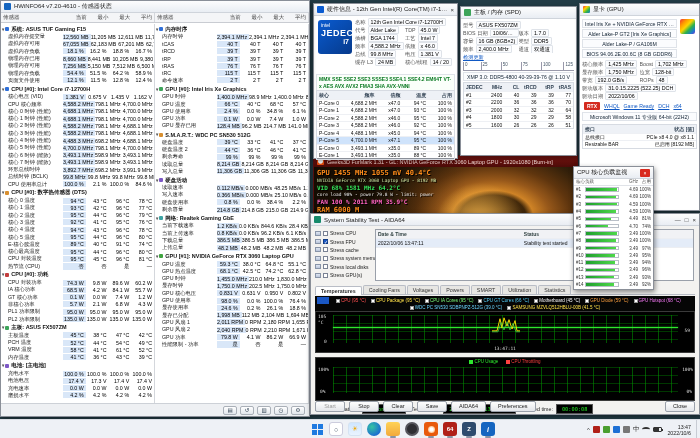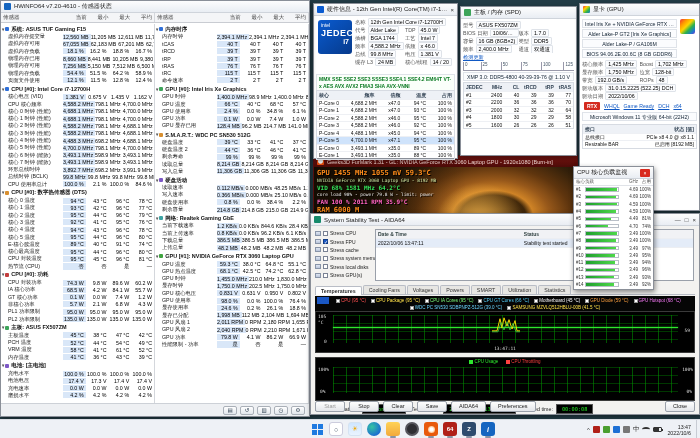--- a/index.html
+++ b/index.html
@@ -1109,21 +1109,21 @@
         </div>
       </div>
   </div>
 
   <div class="win" id="furmark">
     <div id="fm-title">
       <span class="tico"></span>
       <span class="ttl">Geeks3D FurMark 1.31 - GL: NVIDIA GeForce RTX 3060 Laptop GPU - 1920x1080 [Burn-in]</span>
     </div>
     <div id="fm-view">
-        <div class="osd" style="color: rgb(255, 140, 26); font-size: 7px; top: 2px; font-weight: bold;">GPU  1455 MHz   1055 mV   59.3°C</div>
+        <div class="osd" style="color: rgb(255, 140, 26); font-size: 7px; top: 2px; font-weight: bold;">GPU  1455 MHz   1055 mV   40.4°C</div>
         <div class="osd" style="color: rgb(207, 232, 168); font-size: 4.5px; top: 11px;">NVIDIA GeForce RTX 3060 Laptop GPU - 8192 MB</div>
         <div class="osd" style="color: rgb(53, 224, 90); font-size: 6px; top: 17px; font-weight: bold;">VID 68%  1581 MHz  64.2°C</div>
         <div class="osd" style="color: rgb(232, 232, 232); font-size: 4.5px; top: 25px;">core load 98% - power 79.8 W - limit: power</div>
         <div class="osd" style="color: rgb(255, 98, 194); font-size: 6px; top: 31px; font-weight: bold;">FAN  100 %   2011 RPM   35.9°C</div>
         <div class="osd" style="color: rgb(255, 140, 26); font-size: 7px; top: 39px; font-weight: bold;">RAM  6000 M</div>
         <div class="osd" style="color: rgb(255, 255, 255); font-size: 8px; top: 49px; font-weight: bold;">D3D  16 FPS   13 ms</div>
         <div class="osd" style="color: rgb(187, 187, 187); font-size: 4.5px; top: 61px;">res: 1920x1080 - MSAA 0x - time: 02:175</div>
       </div>
   </div>
 

